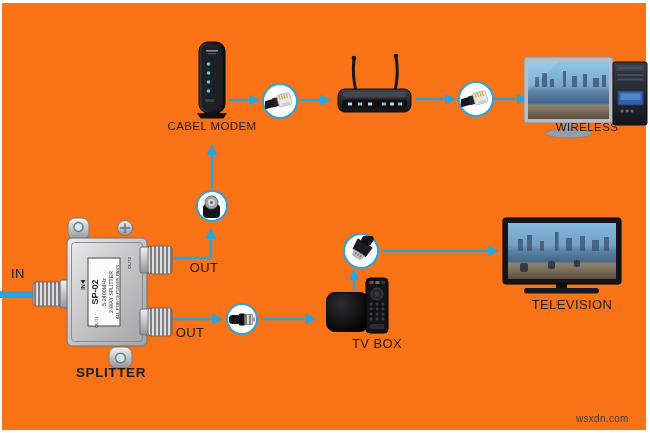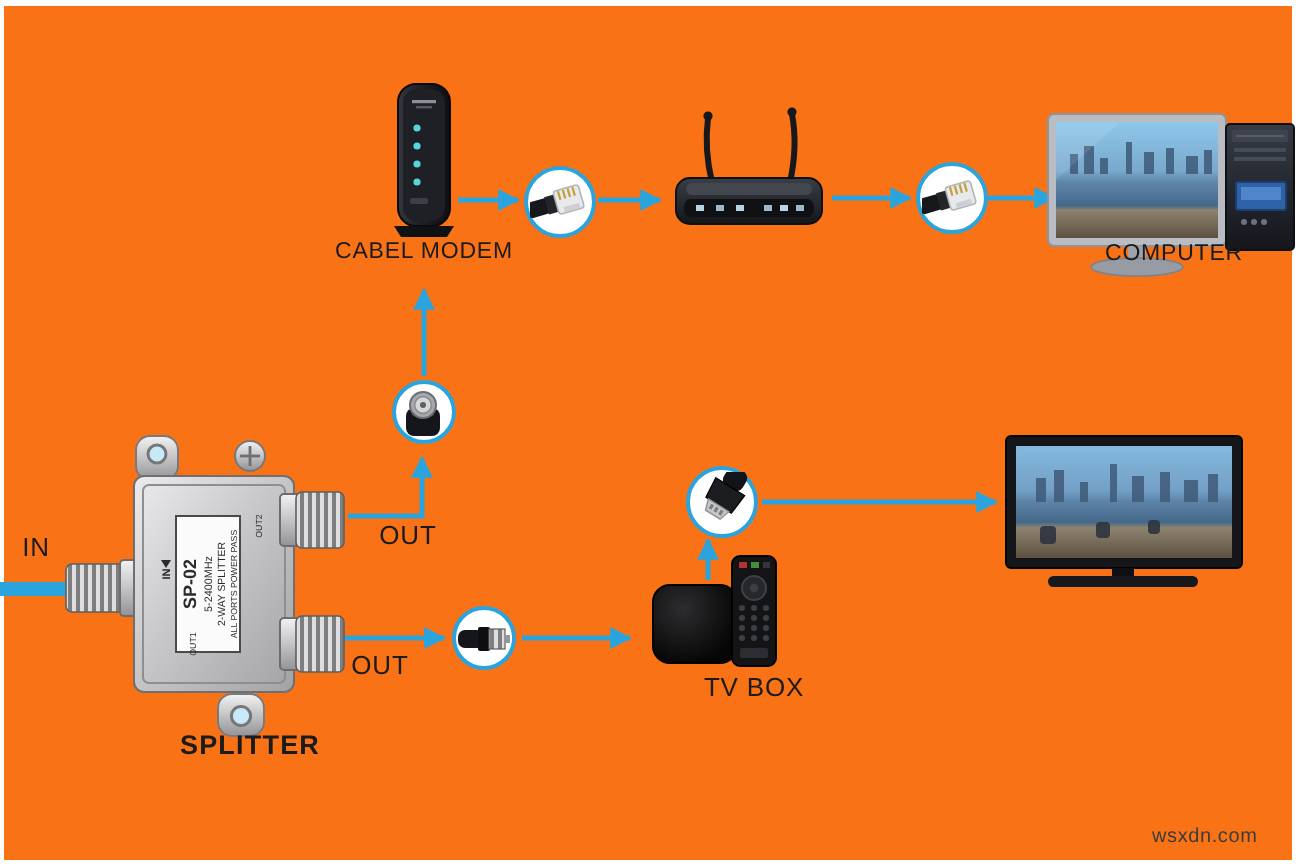--- a/index.html
+++ b/index.html
@@ -165,21 +165,21 @@
     <rect x="102" y="24" width="26" height="2" fill="#454b57"></rect>
     <rect x="102" y="28.5" width="26" height="2" fill="#454b57"></rect>
     <rect x="103" y="41" width="25" height="14" rx="1" fill="#2e62a8" stroke="#1d3f6e"></rect>
     <rect x="105.5" y="43.5" width="20" height="6.5" fill="#4f86c9"></rect>
     <g fill="#6b7280">
       <circle cx="107" cy="61" r="1.5"></circle>
         <circle cx="112" cy="61" r="1.5"></circle>
         <circle cx="117" cy="61" r="1.5"></circle>
     </g>
   </svg>
-  <div class="lbl" style="left:587px;top:121px">COMPUTER</div>
+  <div class="lbl" style="left:587px;top:121px">WIRELESS</div>
 
   <svg class="abs" style="left:30px;top:215px" width="152" height="160">
     <defs>
       <linearGradient id="silv" x1="0" y1="0" x2="0" y2="1">
         <stop offset="0" stop-color="#f2f2f3"></stop>
           <stop offset=".5" stop-color="#c4c4c6"></stop>
           <stop offset="1" stop-color="#939396"></stop>
       </linearGradient>
       <linearGradient id="bodyg" x1="0" y1="0" x2="1" y2="1">
         <stop offset="0" stop-color="#ececee"></stop>
@@ -216,21 +216,21 @@
       <path d="M50.5 65 L55.5 65 L53 69 Z" fill="#2b2b2d"></path>
       <text x="99" y="50" transform="rotate(-90 99 48)" text-anchor="middle" font-size="4.4">OUT2</text>
       <text x="66" y="109" transform="rotate(-90 66 107)" text-anchor="middle" font-size="4.4">OUT1</text>
     </g>
 
     <rect x="110" y="32" width="10" height="26" rx="2" fill="url(#silv)" stroke="#6c6c6f"></rect>
     <rect x="118" y="31" width="24" height="28" rx="3" fill="url(#thr)" stroke="#5e5e61" stroke-width=".8"></rect>
     <rect x="110" y="94" width="10" height="26" rx="2" fill="url(#silv)" stroke="#6c6c6f"></rect>
     <rect x="118" y="93" width="24" height="28" rx="3" fill="url(#thr)" stroke="#5e5e61" stroke-width=".8"></rect>
   </svg>
-  <div class="lbl bold" style="left:125px;top:365px">SPLITTER</div>
+  <div class="lbl bold" style="left:111px;top:365px">SPLITTER</div>
   <div class="lbl big" style="left:18px;top:266px">IN</div>
   <div class="lbl big" style="left:204px;top:260px">OUT</div>
   <div class="lbl big" style="left:190px;top:325px">OUT</div>
 
   <div class="badge" style="left:196px;top:190px;width:32px;height:32px">
     <svg width="26" height="26">
       <rect x="4" y="11" width="17" height="14" rx="4" fill="#151619"></rect>
       <rect x="7" y="9" width="11" height="6" fill="#26282c"></rect>
       <circle cx="12.5" cy="9.5" r="6.5" fill="#a7a8ab" stroke="#6e6f72"></circle>
       <circle cx="12.5" cy="9.5" r="4.2" fill="#d6d7d9" stroke="#8c8d90" stroke-width=".8"></circle>
@@ -313,16 +313,17 @@
         <rect x="104" y="22" width="5" height="14"></rect>
     </g>
     <g fill="#2e3440" opacity=".9">
       <rect x="20" y="48" width="8" height="9" rx="2"></rect>
         <rect x="48" y="46" width="7" height="8" rx="2"></rect>
       <rect x="74" y="45" width="6" height="7" rx="2"></rect>
     </g>
     <rect x="56" y="69" width="11" height="4" fill="#0e0f12"></rect>
     <rect x="24" y="73" width="75" height="5.5" rx="2.7" fill="#17181c"></rect>
   </svg>
+  <div class="lbl big" style="left:572px;top:297px">TELEVISION</div>
 
   <div id="watermark" style="left:576px;top:413px">wsxdn.com</div>
 
 </div>
 
 </body></html>

